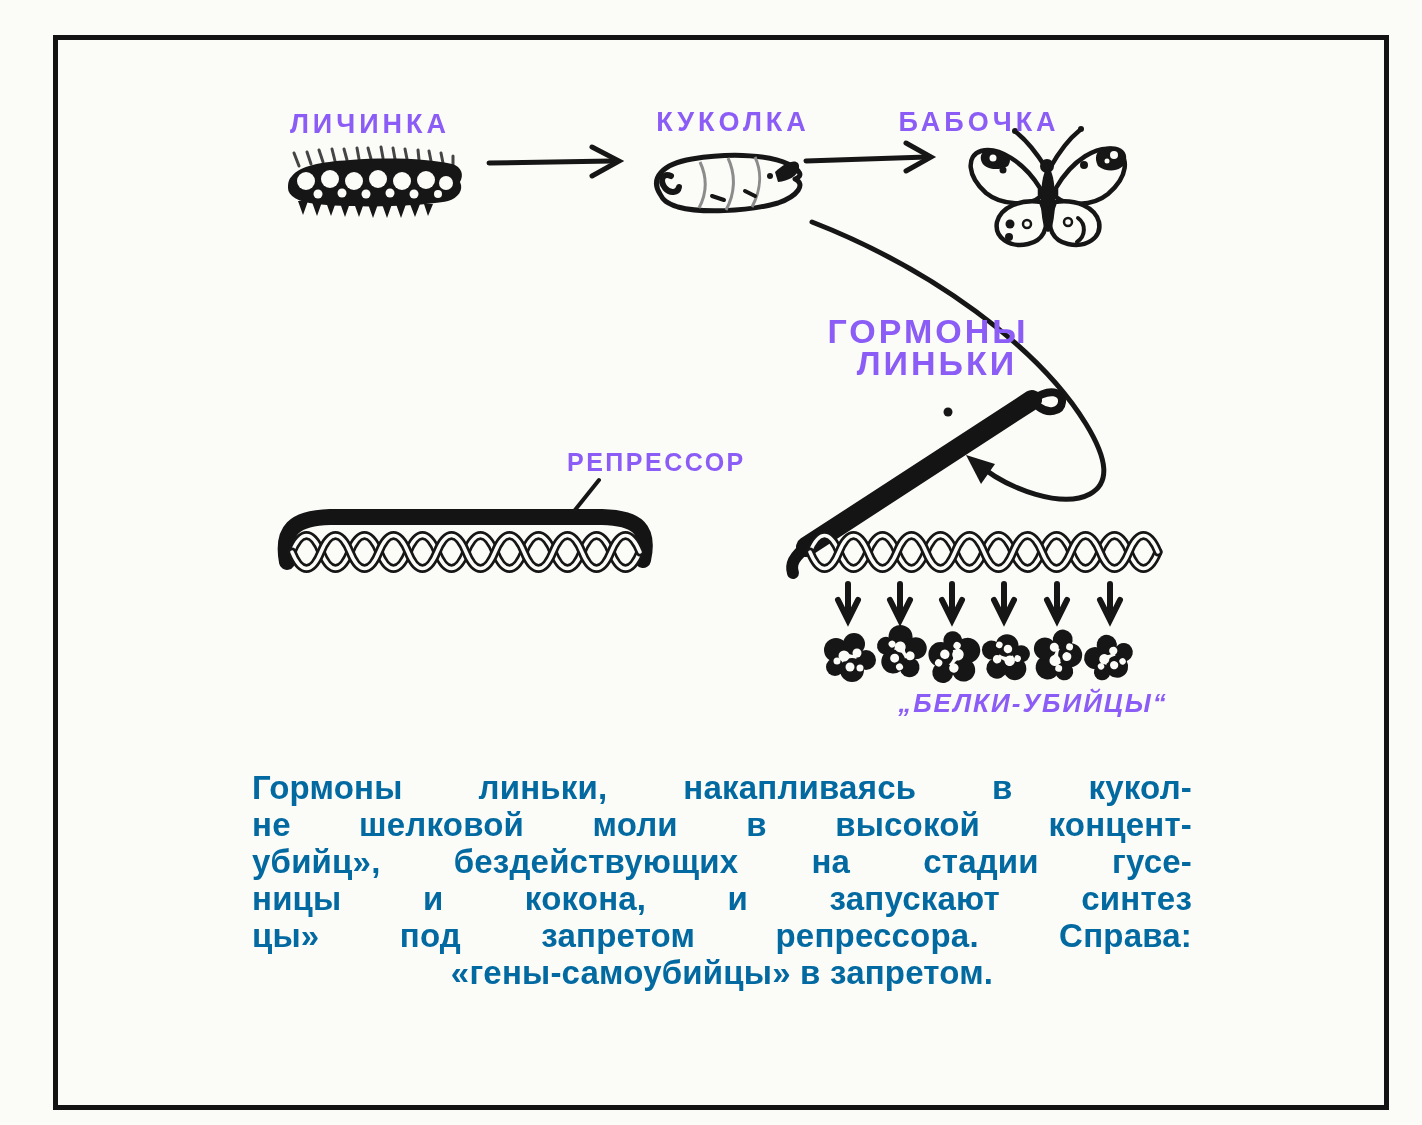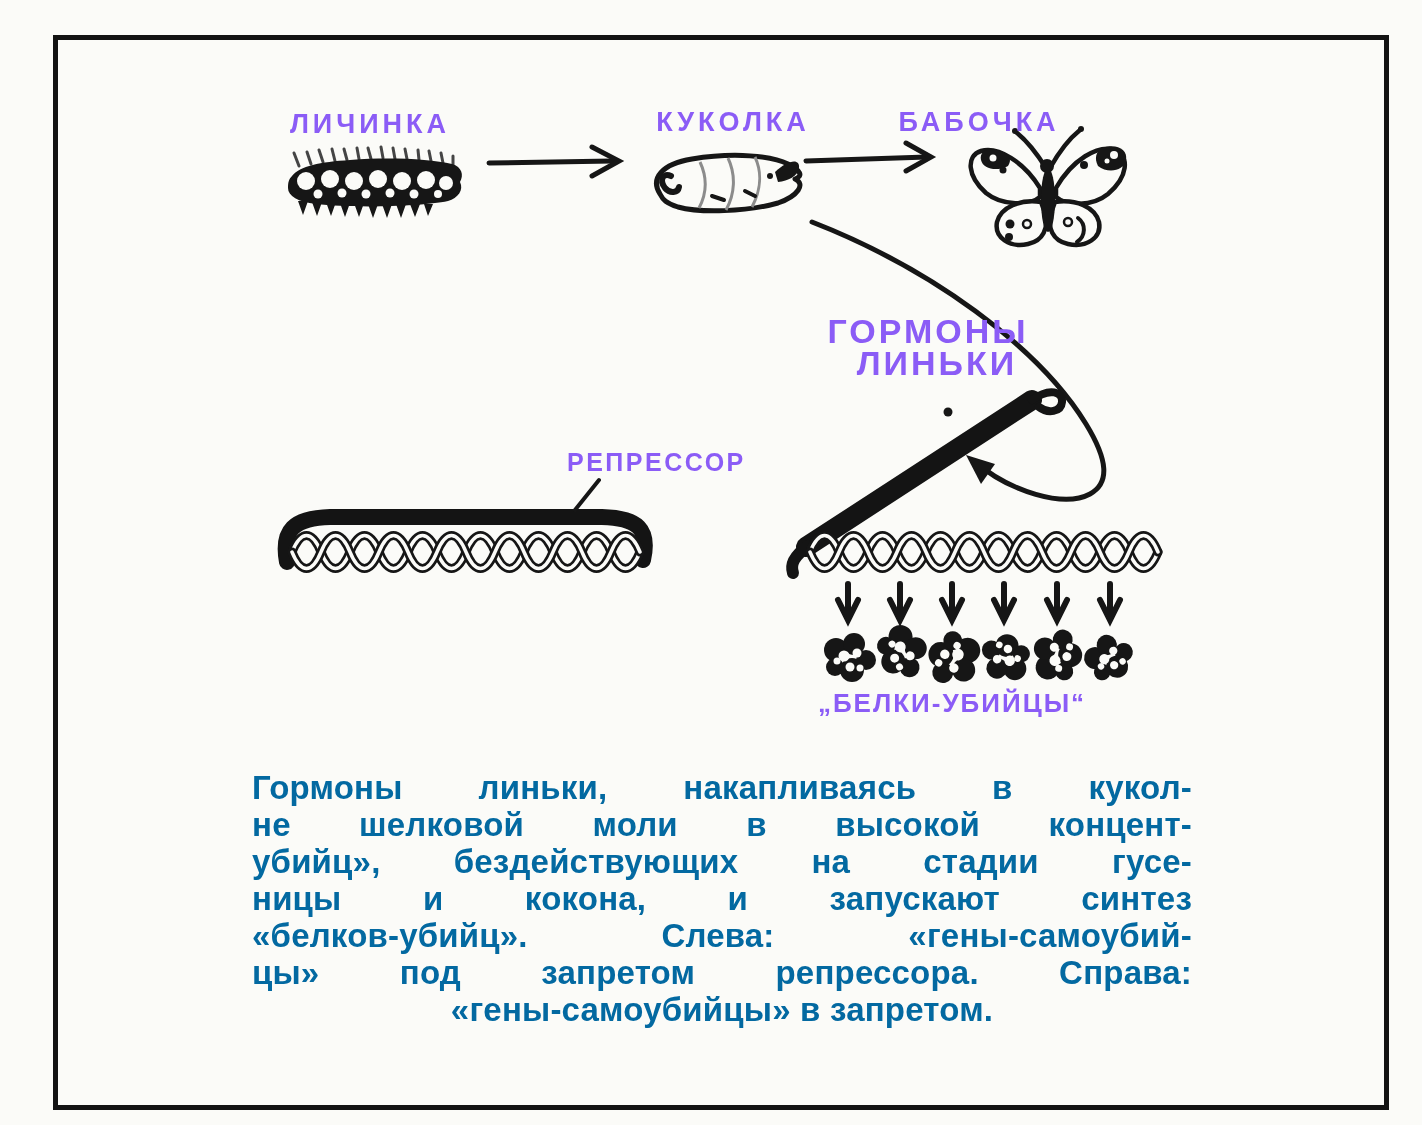--- a/index.html
+++ b/index.html
@@ -193,25 +193,24 @@
 
   <div class="dlabel stage-label" style="left:370px;top:111px;">ЛИЧИНКА</div>
   <div class="dlabel stage-label" style="left:733px;top:109px;">КУКОЛКА</div>
   <div class="dlabel stage-label" style="left:979px;top:109px;">БАБОЧКА</div>
 
   <div class="dlabel hormone-label" style="left:928px;top:314px;">ГОРМОНЫ</div>
   <div class="dlabel hormone-label" style="left:937px;top:346px;">ЛИНЬКИ</div>
 
   <div class="dlabel repressor-label" style="left:567px;top:450px;">РЕПРЕССОР</div>
 
-  <div class="dlabel killer-label" style="left:952px;top:690px;">„БЕЛКИ-УБИЙЦЫ“</div>
+  <div class="dlabel killer-label" style="left:1033px;top:690px;font-style:italic;">„БЕЛКИ-УБИЙЦЫ“</div>
 
   <div class="caption">
     <div class="cap-line">Гормоны линьки, накапливаясь в кукол-</div>
     <div class="cap-line">не шелковой моли в высокой концент-</div>
     <div class="cap-line">убийц», бездействующих на стадии гусе-</div>
     <div class="cap-line">ницы и кокона, и запускают синтез</div>
-    <div class="cap-line">«белков-убийц». Слева: «гены-самоубий-</div>
     <div class="cap-line">цы» под запретом репрессора. Справа:</div>
     <div class="cap-line center">«гены-самоубийцы» в запретом.</div>
   </div>
 
 </div>
 
 </body></html>

